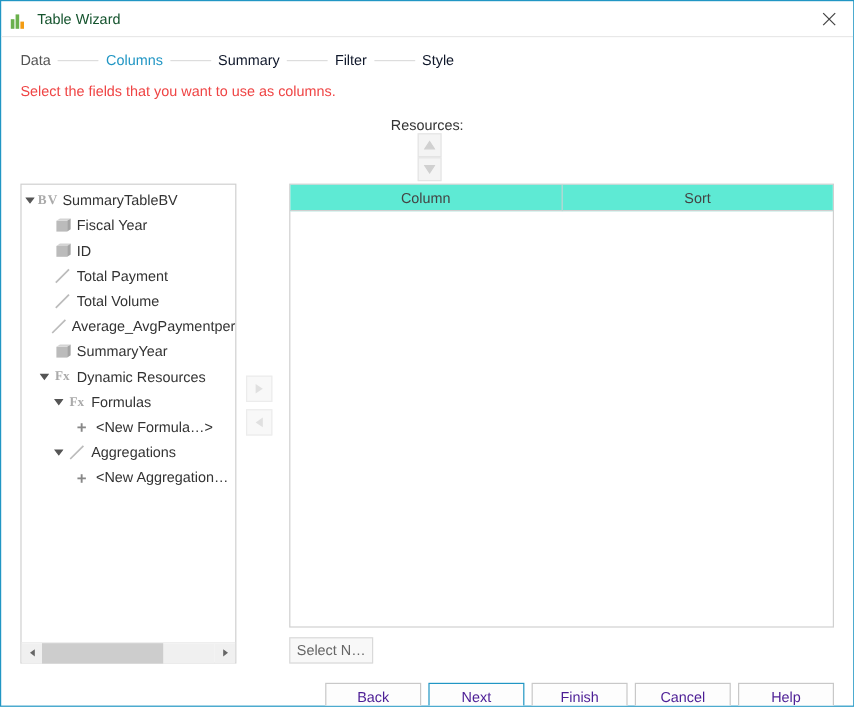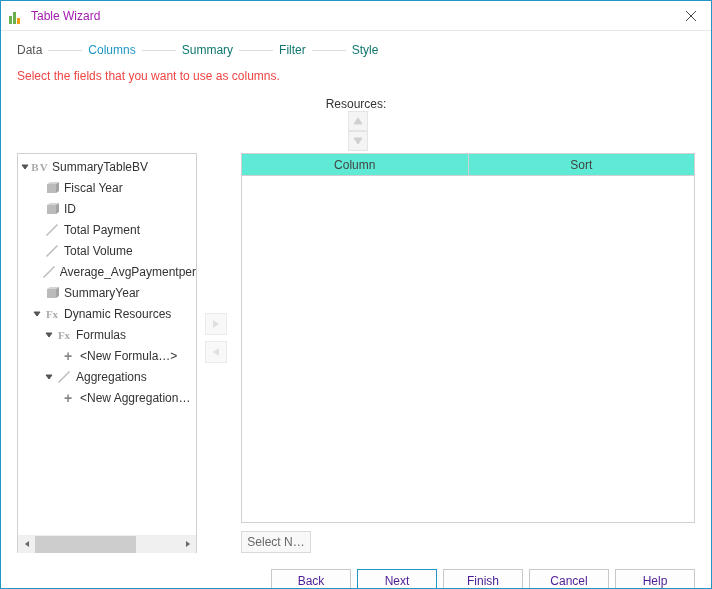--- a/index.html
+++ b/index.html
@@ -2,26 +2,26 @@
 <html><head>
 <meta charset="utf-8">
 <style>
   * { box-sizing: border-box; margin: 0; padding: 0; font-family: "Segoe UI", Tahoma, sans-serif; font-size: 12px; }
   body { background: #fff; width: 712px; height: 589px; border: 1px solid #2196c4; position: relative; overflow: hidden; }
   .titlebar { height: 30px; display: flex; align-items: center; padding: 0 8px; border-bottom: 1px solid #e8e8e8; }
   .app-icon { width: 16px; height: 16px; margin-right: 6px; display: inline-flex; align-items: flex-end; gap: 1px; }
   .app-icon span:nth-child(1){ width:3px; height:8px; background:#6ab04c; }
   .app-icon span:nth-child(2){ width:3px; height:12px; background:#6ab04c; }
   .app-icon span:nth-child(3){ width:3px; height:6px; background:#f39c12; }
-  .title-text { flex: 1; color: #a21caf; }
+  .title-text { flex: 1; color: #14532d; }
   .close-x { width: 40px; height: 30px; display:flex; align-items:center; justify-content:center; margin-right: -8px; }
   .close-x svg { width: 12px; height: 12px; stroke: #444; stroke-width: 1; }
 
   .steps { display: flex; align-items: center; gap: 6px; padding: 12px 16px 8px 16px; }
-  .step { color: #0f766e; }
+  .step { color: #0f172a; }
   .step.done { color: #555; }
   .step.active { color: #2196c4; font-weight: 500; }
   .step-sep { flex: 0 0 34px; height: 1px; background: #ddd; }
 
   .hint { color: #ef4444; padding: 4px 16px 10px 16px; }
 
   .toolbar-row { display:flex; align-items:center; padding: 4px 16px 2px 16px; flex-direction: column; }
   .toolbar-row .label { color:#333; flex:1; }
   .nav-btn { width: 20px; height: 20px; background:#f4f4f4; border:1px solid #e4e4e4; margin-left:4px; display:flex; align-items:center; justify-content:center; }
   .nav-btn svg { width:10px; height:10px; stroke:#d0d0d0; fill:#d0d0d0; }

